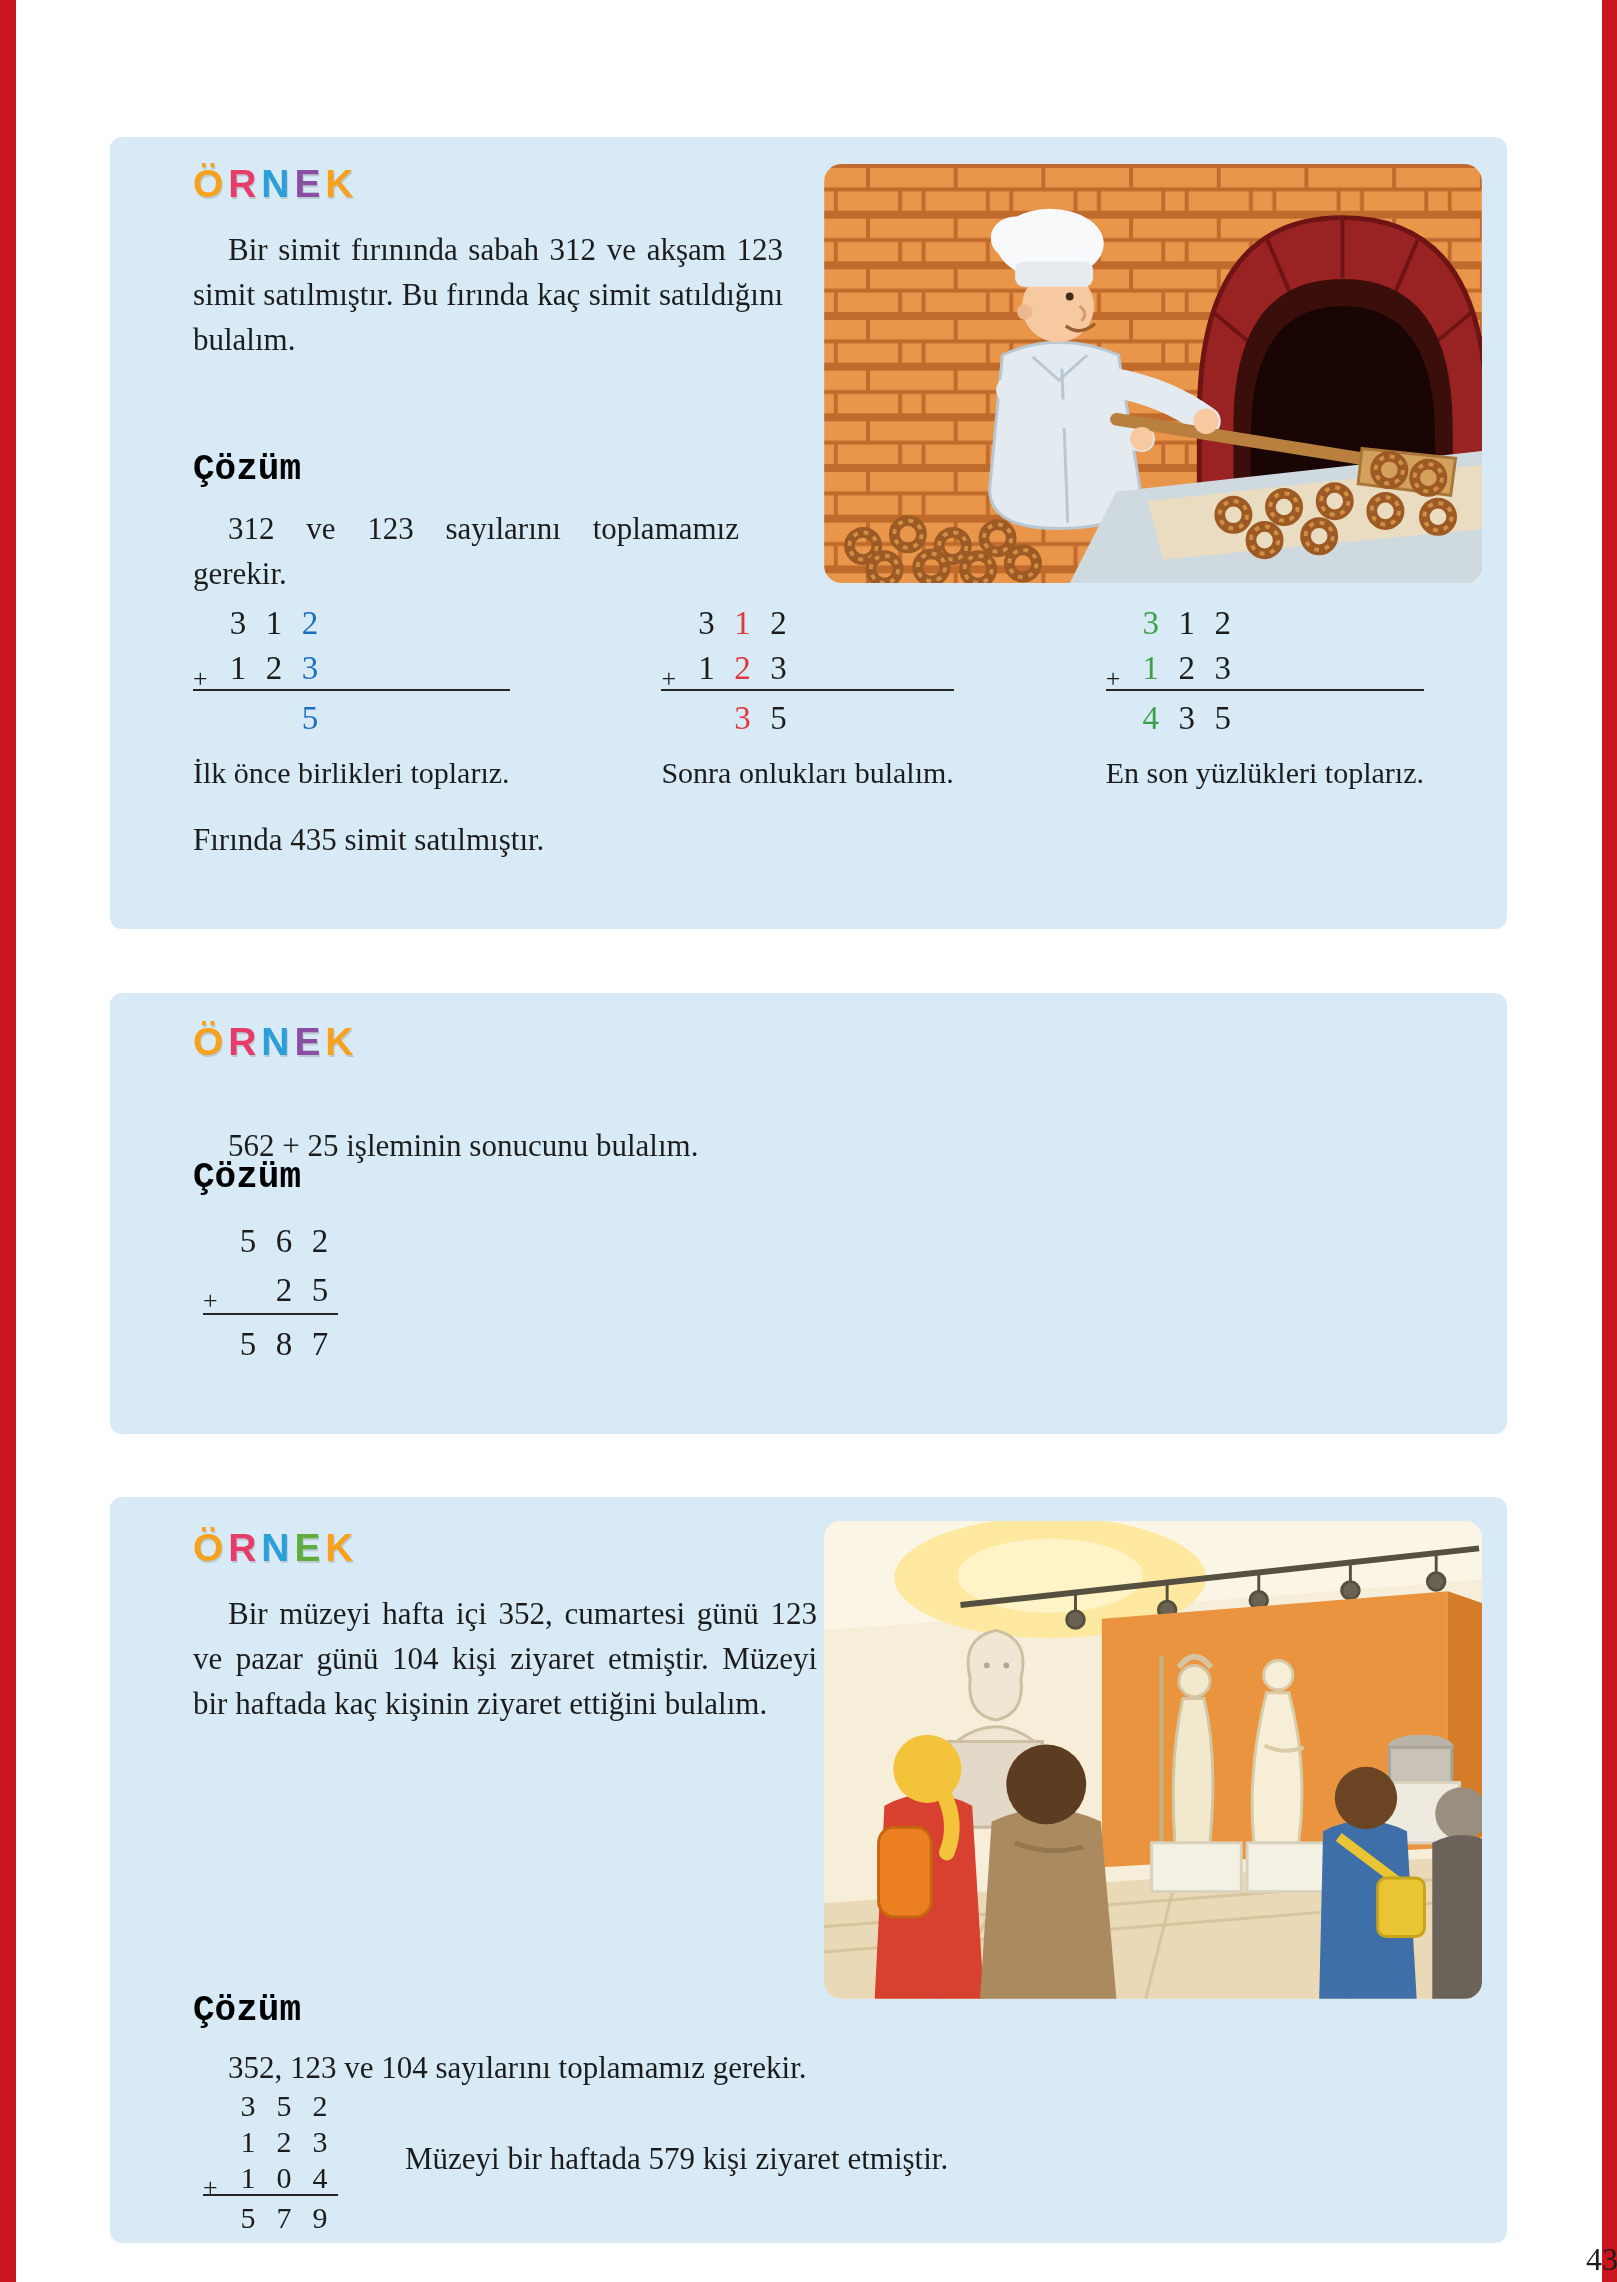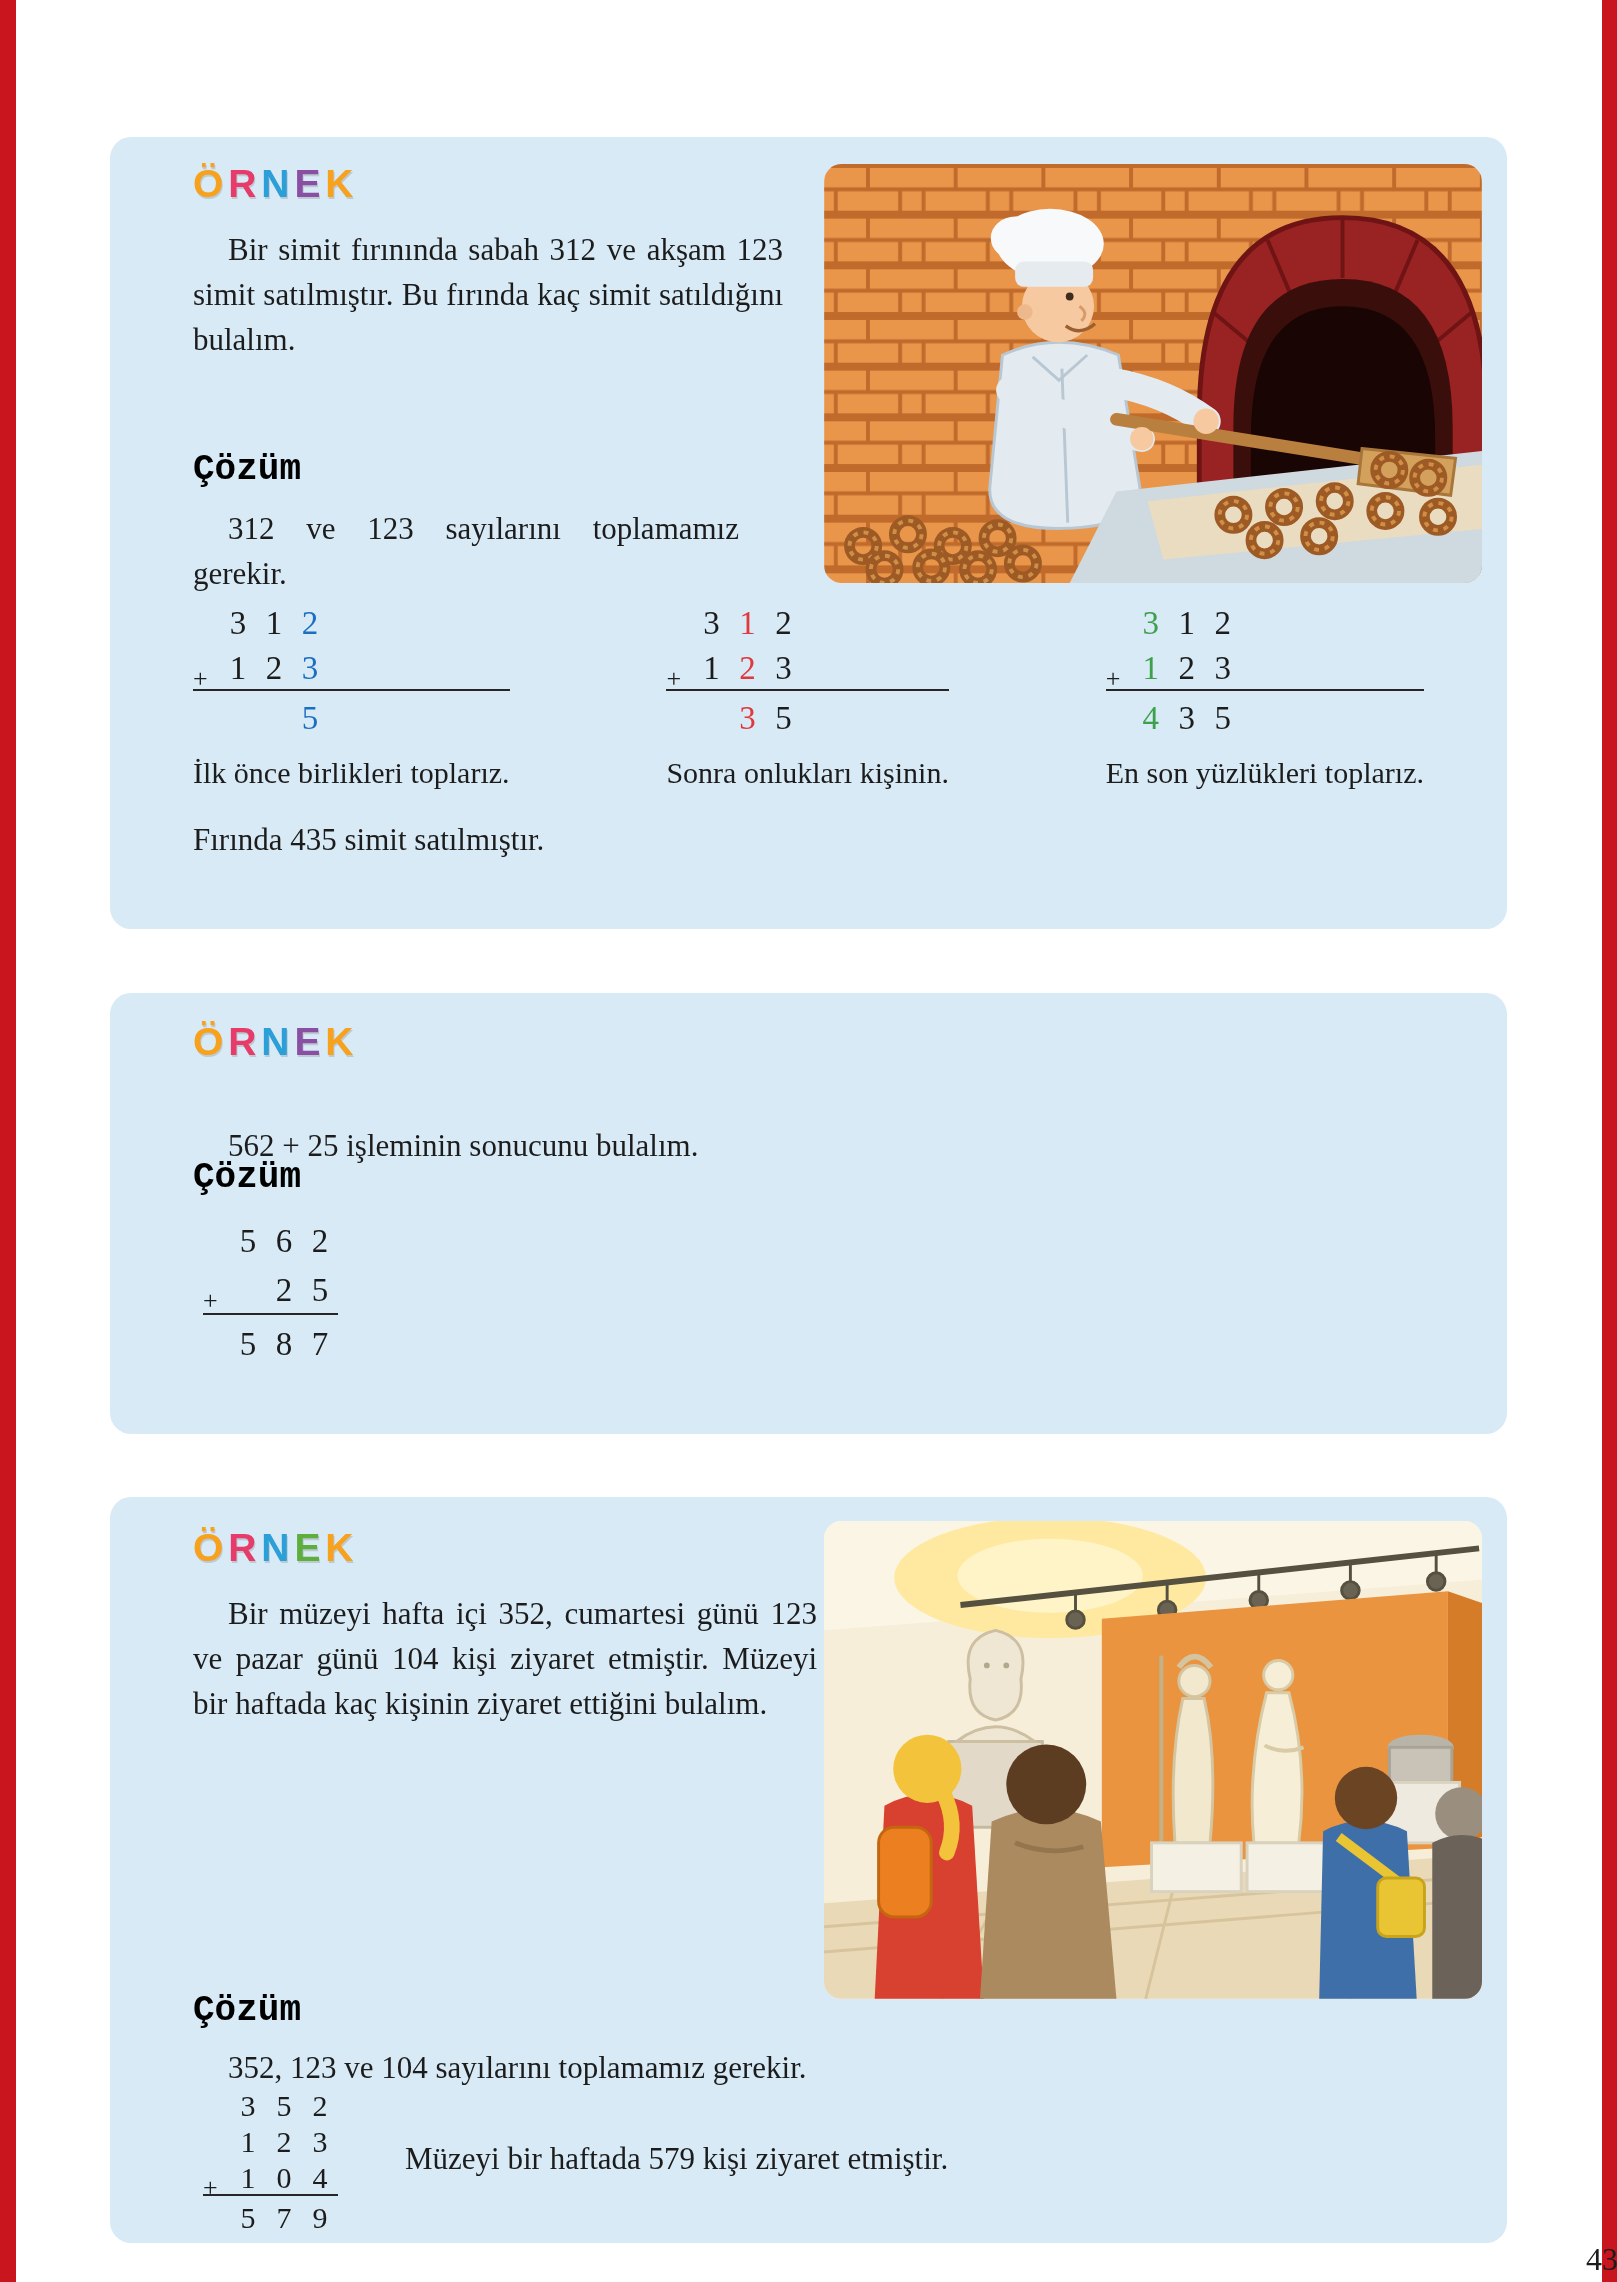--- a/index.html
+++ b/index.html
@@ -4,21 +4,21 @@
 <style>
   * { margin:0; padding:0; box-sizing:border-box; }
   html,body { background:#ffffff; }
   .page {
     position:relative; width:1618px; height:2282px; background:#ffffff;
     font-family:"Liberation Serif", serif; color:#1c1c1c; overflow:hidden;
   }
   .edgebar { position:absolute; top:0; width:15.6px; height:100%; background:#c9151e; }
   .edgebar.left { left:0; } .edgebar.right { right:0; }
 
-  .card { position:absolute; left:110px; width:1397px; background:#d8eaf6; border-radius:21px; }
+  .card { position:absolute; left:110px; width:1397px; background:#d8eaf6; border-radius:12px; }
   #card1 { top:137px;  height:792px; }
   #card2 { top:993px; height:441px; }
   #card3 { top:1497px; height:746px; }
 
   .ornek { position:absolute; left:83px; font-family:"Liberation Sans", sans-serif;
            font-weight:bold; font-size:39px; letter-spacing:4.9px;
            text-shadow:1px 2px 0 rgba(60,60,60,0.18); }
   .ok-o { color:#f7a11c; } .ok-r { color:#e73b6a; } .ok-n { color:#2b9fd8; }
   .ok-e { color:#8a4fa3; } .ok-eg { color:#5fae3d; } .ok-k { color:#f7a11c; }
 
@@ -171,21 +171,21 @@
           <div class="srow">
             <span class="pslot"></span><span class="cell">3</span><span class="cell hl-red">1</span><span class="cell">2</span>
           </div>
           <div class="srow ruled">
             <span class="pslot plus">+</span><span class="cell">1</span><span class="cell hl-red">2</span><span class="cell">3</span>
           </div>
           <div class="srow res">
             <span class="pslot"></span><span class="cell"></span><span class="cell hl-red">3</span><span class="cell">5</span>
           </div>
         </div>
-        <div class="sum-caption">Sonra onlukları kişinin.</div>
+        <div class="sum-caption">Sonra onlukları bulalım.</div>
       </div>
 
       <div class="sum-col">
         <div class="sum">
           <div class="srow">
             <span class="pslot"></span><span class="cell hl-green">3</span><span class="cell">1</span><span class="cell">2</span>
           </div>
           <div class="srow ruled">
             <span class="pslot plus">+</span><span class="cell hl-green">1</span><span class="cell">2</span><span class="cell">3</span>
           </div>

